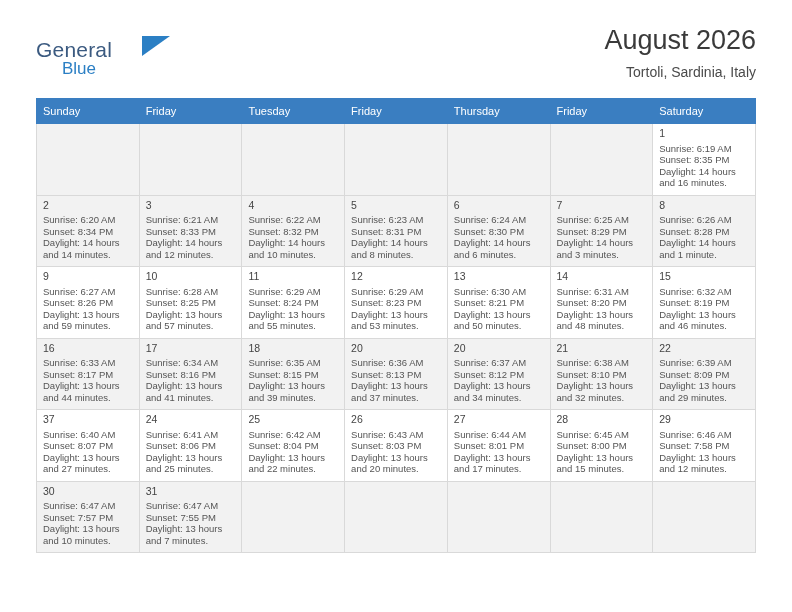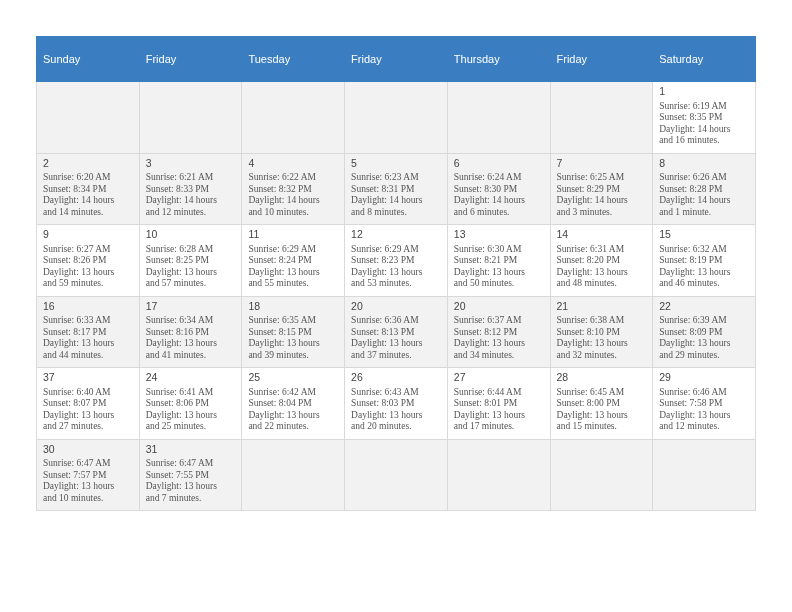--- a/index.html
+++ b/index.html
@@ -73,21 +73,21 @@
     border-collapse: collapse;
     table-layout: fixed;
     margin-top: 10px;
   }
   table.cal th {
     background: #3a7ec1;
     color: #ffffff;
     font-size: 11px;
     font-weight: normal;
     text-align: left;
-    padding: 15px 6px;
+    padding: 5px 6px;
     border: 1px solid #3a7ec1;
     height: 14px;
   }
   table.cal td {
     border: 1px solid #d9d9d9;
     border-top: 1px solid #b9cfe4;
     vertical-align: top;
     padding: 4px 6px 6px 6px;
     height: 64px;
     font-size: 9.5px;
@@ -103,31 +103,41 @@
   }
   .daynum {
     font-size: 10.5px;
     color: #444444;
     display: block;
     margin-bottom: 3px;
   }
   .info {
     display: block;
     white-space: pre-line;
-    font-family: Liberation Serif, serif;
   }
   td.empty {
     background: #f2f2f2;
   }
 </style>
 </head>
 <body>
 
 <div class="page">
 
+  <div class="header">
+    <div class="brand">
+      <span class="brand-general">General</span>
+      <span class="brand-flag"></span>
+      <span class="brand-blue">Blue</span>
+    </div>
+    <div class="title-wrap">
+      <div class="title">August 2026</div>
+      <div class="subtitle">Tortoli, Sardinia, Italy</div>
+    </div>
+  </div>
 
   <table class="cal">
     <thead>
       <tr>
         <th>Sunday</th>
         <th>Friday</th>
         <th>Tuesday</th>
         <th>Friday</th>
         <th>Thursday</th>
         <th>Friday</th>

